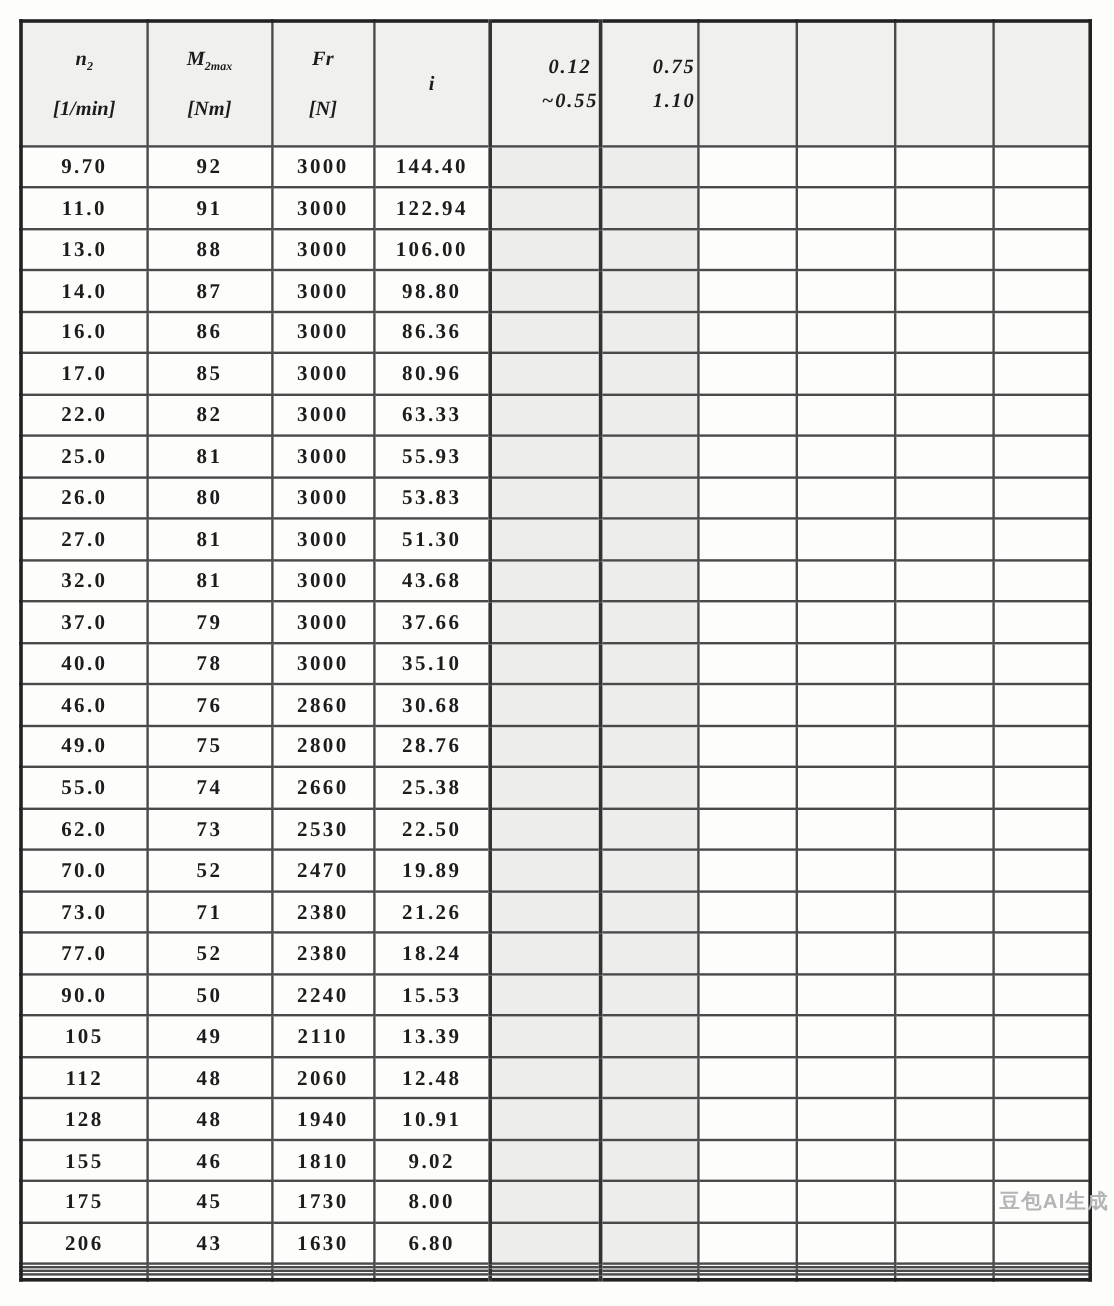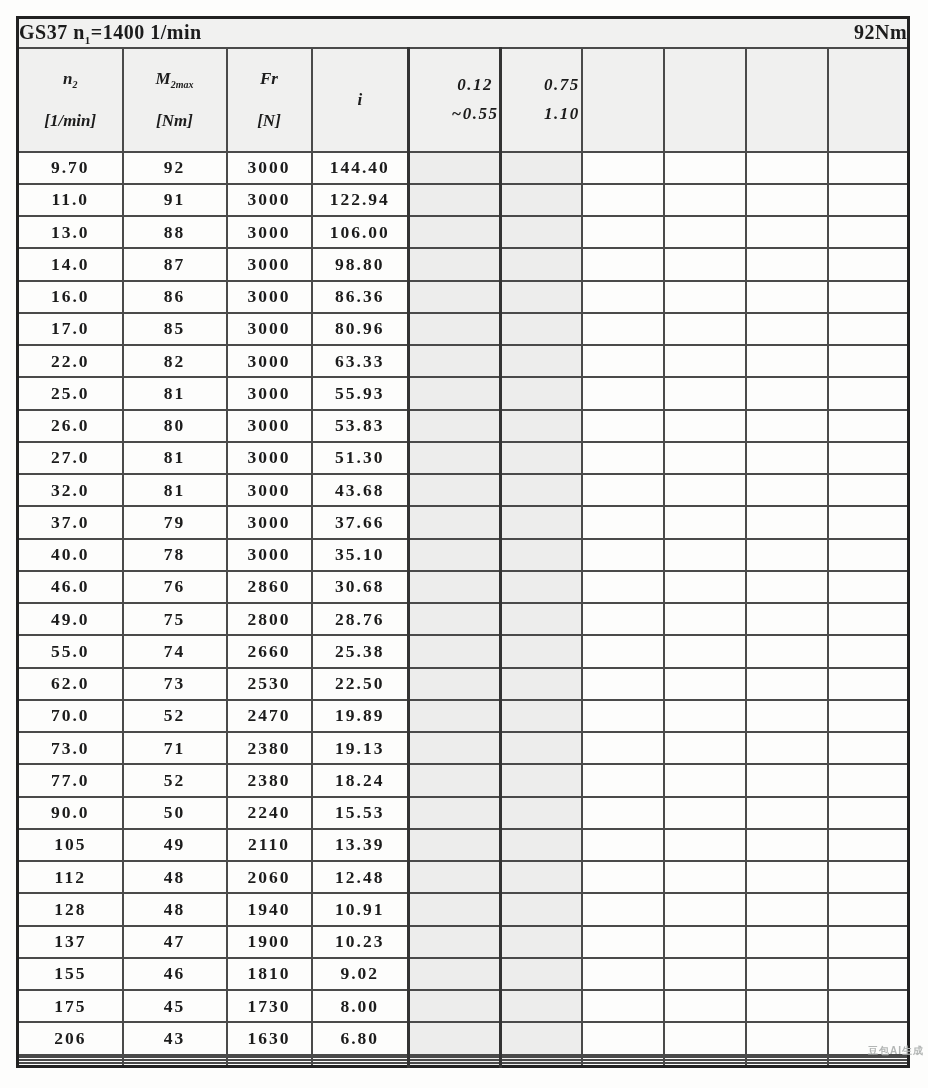--- a/index.html
+++ b/index.html
@@ -84,23 +84,23 @@
     font-weight: bold;
     font-size: 17.5px;
     letter-spacing: 2px;
   }
   tbody td.shade, th.hdr.shade {
     background: #ededec;
   }
   .watermark {
     position: absolute;
     right: 4px;
-    top: 1044px;
+    top: 990px;
     font-family: "Liberation Sans", sans-serif;
-    font-size: 10px;
+    font-size: 17px;
     font-weight: bold;
     color: #b3b6b5;
     letter-spacing: 1px;
   }
 </style>
 </head>
 <body>
 
 <div class="sheet">
 
@@ -112,28 +112,20 @@
         <col style="width:97px">
       <col style="width:92px">
         <col style="width:81px">
         <col style="width:82px">
         <col style="width:82px">
       <col style="width:82px">
         <col style="width:81px">
     </colgroup>
 
     <thead>
-      <tr class="title-row">
-        <td class="title-cell" colspan="10">
-          <div class="title-flex">
-            <span><span>GS37 n</span><sub>1</sub><span>=1400 1/min</span></span>
-            <span>92Nm</span>
-          </div>
-        </td>
-      </tr>
       <tr class="header-row">
         <th class="hdr">
           <div class="h-main"><span>n</span><sub>2</sub></div>
           <div class="h-unit">[1/min]</div>
         </th>
         <th class="hdr">
           <div class="h-main"><span>M</span><sub>2max</sub></div>
           <div class="h-unit">[Nm]</div>
         </th>
         <th class="hdr">
@@ -373,21 +365,21 @@
           <td class="shade"></td>
           <td></td>
           <td></td>
           <td></td>
           <td></td>
         </tr>
         <tr>
           <td>73.0</td>
           <td>71</td>
           <td>2380</td>
-          <td>19.13</td>
+          <td>21.26</td>
           <td class="shade"></td>
           <td class="shade"></td>
           <td></td>
           <td></td>
           <td></td>
           <td></td>
         </tr>
         <tr>
           <td>77.0</td>
           <td>52</td>
@@ -442,32 +434,20 @@
           <td>1940</td>
           <td>10.91</td>
           <td class="shade"></td>
           <td class="shade"></td>
           <td></td>
           <td></td>
           <td></td>
           <td></td>
         </tr>
         <tr>
-          <td>137</td>
-          <td>47</td>
-          <td>1900</td>
-          <td>10.23</td>
-          <td class="shade"></td>
-          <td class="shade"></td>
-          <td></td>
-          <td></td>
-          <td></td>
-          <td></td>
-        </tr>
-        <tr>
           <td>155</td>
           <td>46</td>
           <td>1810</td>
           <td>9.02</td>
           <td class="shade"></td>
           <td class="shade"></td>
           <td></td>
           <td></td>
           <td></td>
           <td></td>

